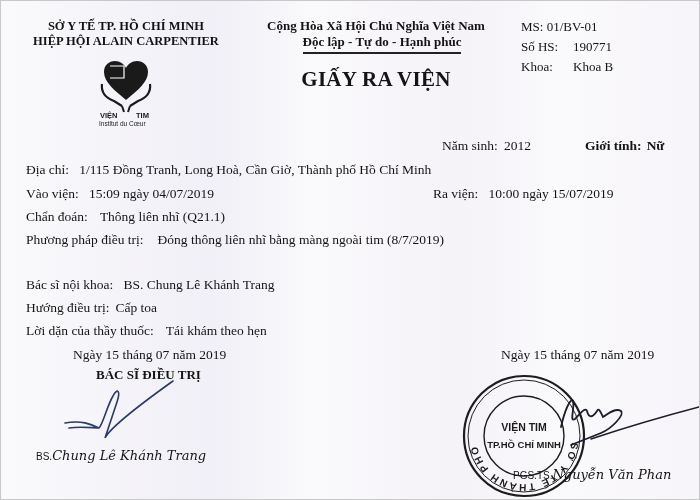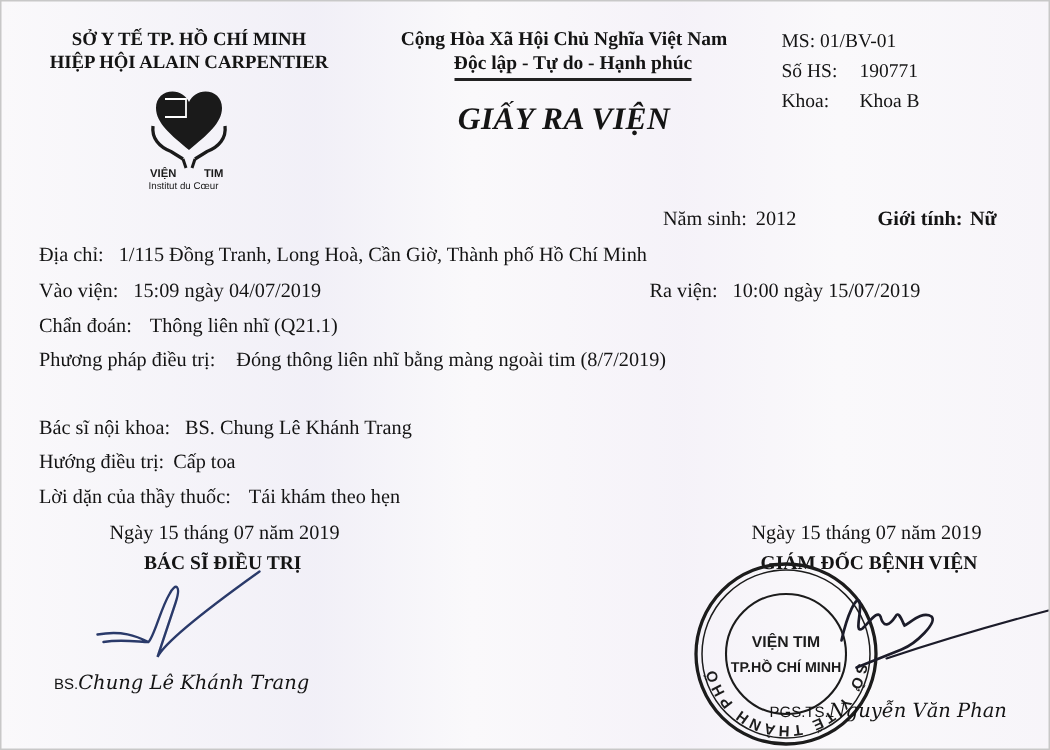--- a/index.html
+++ b/index.html
@@ -15,21 +15,21 @@
       background:
         linear-gradient(90deg, rgba(235,232,245,0.0) 0%, rgba(225,222,240,0.35) 30%, rgba(250,248,252,0) 45%, rgba(238,232,245,0.4) 65%, rgba(252,250,252,0) 80%, rgba(240,235,245,0.3) 100%),
         #faf9fb;
       overflow: hidden;
     }
     .abs { position: absolute; white-space: nowrap; }
     .hdr-left { left: 0; width: 250px; text-align: center; top: 18px; font-size: 12.5px; font-weight: bold; line-height: 15px; }
     .logo { position: absolute; left: 95px; top: 55px; width: 60px; height: 70px; }
     .hdr-mid { left: 250px; width: 250px; text-align: center; top: 17px; font-size: 13px; font-weight: bold; line-height: 16px; }
     .hdr-mid .underline { display: inline-block; border-bottom: 2px solid #222; padding-bottom: 2px; margin-left: 12px; }
-    .title { left: 250px; width: 250px; text-align: center; top: 66px; font-size: 21px; font-weight: bold; letter-spacing: 0.3px; font-style: italic; }
+    .title { left: 250px; width: 250px; text-align: center; top: 66px; font-size: 21px; font-weight: bold; letter-spacing: 0.3px; }
     .meta { left: 520px; top: 16px; font-size: 13px; line-height: 20px; }
     .meta .row { display: flex; }
     .meta .lbl { width: 52px; }
     .field { font-size: 13.5px; }
     .field .val { margin-left: 8px; }
     .name-val { font-weight: bold; font-size: 14px; margin-left: 10px; }
     .sig-date { font-size: 13.5px; }
     .sig-title { font-size: 13px; font-weight: bold; }
     .sig-name { font-family: "DejaVu Serif", serif; font-style: italic; font-size: 13px; }
     .sig-name .prefix { font-family: "Liberation Sans", sans-serif; font-style: normal; font-size: 10px; }
@@ -123,21 +123,20 @@
   <div class="abs" style="left:60px; top:375px;">
     <svg width="120" height="70" viewBox="0 0 120 70">
       <path d="M4 47 C20 44 30 48 38 52 M8 52 C20 50 32 52 38 52 C42 48 46 30 52 20 C56 12 60 14 56 26 C52 38 48 50 44 62 C48 54 70 35 112 5" fill="none" stroke="#2a3a6a" stroke-width="1.6" stroke-linecap="round"></path>
     </svg>
   </div>
   <div class="abs sig-name" style="left:35px; top:447px;">
     <span class="prefix">BS.</span><span>Chung Lê Khánh Trang</span>
   </div>
 
   <div class="abs sig-date" style="left:500px; top:346px;">Ngày 15 tháng 07 năm 2019</div>
-  <div class="abs sig-title" style="left:506px; top:366px;">GIÁM ĐỐC BỆNH VIỆN</div>
 
   <div class="abs" style="left:458px; top:370px;">
     <svg width="130" height="130" viewBox="0 0 130 130">
       <defs>
         <path id="ringPath" d="M65 65 m-48 0 a48 48 0 1 1 96 0 a48 48 0 1 1 -96 0"></path>
       </defs>
       <circle cx="65" cy="65" r="60" fill="none" stroke="#1c1c1c" stroke-width="2.2"></circle>
       <circle cx="65" cy="65" r="56" fill="none" stroke="#1c1c1c" stroke-width="1"></circle>
       <circle cx="65" cy="65" r="40" fill="none" stroke="#1c1c1c" stroke-width="1.4"></circle>
       <text font-family="Liberation Sans, sans-serif" font-size="10" font-weight="bold" fill="#1c1c1c" letter-spacing="2">

